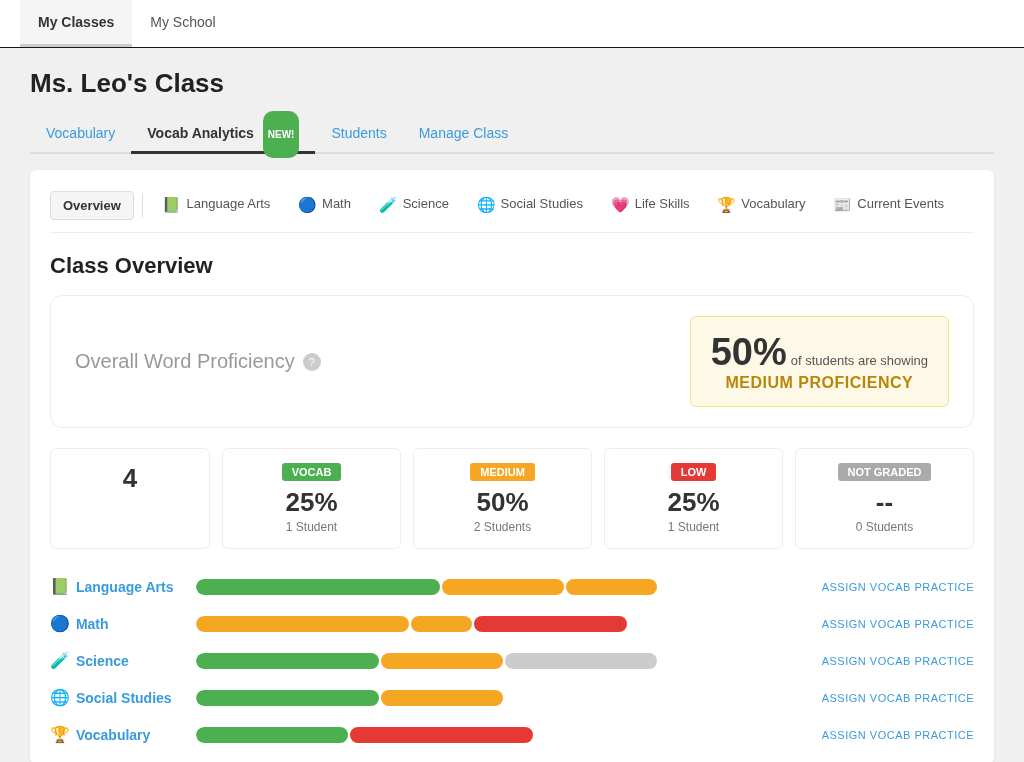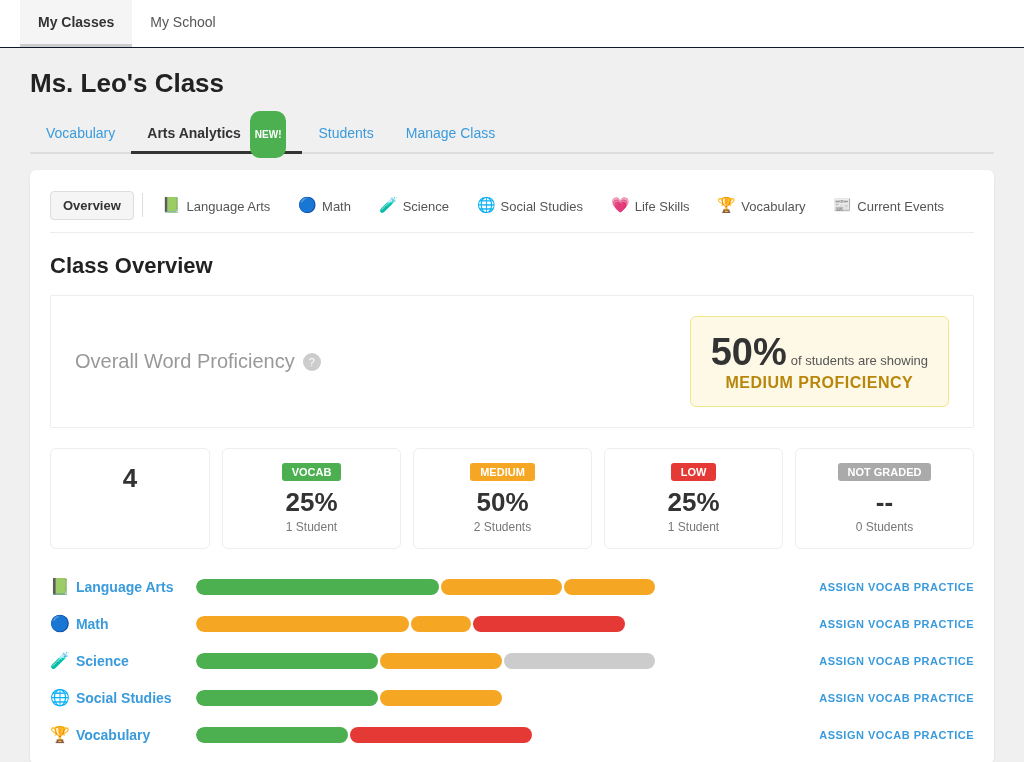--- a/index.html
+++ b/index.html
@@ -19,30 +19,30 @@
     .sub-tabs { display: flex; align-items: center; border-bottom: 2px solid #ddd; margin-bottom: 0; }
     .sub-tab { padding: 10px 16px; font-size: 14px; cursor: pointer; color: #3a9bdc; font-weight: 500; border-bottom: 3px solid transparent; margin-bottom: -2px; }
     .sub-tab.active { color: #333; font-weight: 700; border-bottom: 3px solid #333; }
     .sub-tab .new-badge { background: #4caf50; color: #fff; font-size: 10px; font-weight: 700; padding: 18px 5px; border-radius: 10px; margin-left: 5px; vertical-align: middle; }
 
     
     .main-content { background: #fff; border-radius: 6px; padding: 20px; margin-top: 16px; box-shadow: 0 1px 3px rgba(0,0,0,0.08); }
 
     
     .subject-tabs { display: flex; align-items: center; border-bottom: 1px solid #eee; padding-bottom: 12px; margin-bottom: 20px; flex-wrap: wrap; gap: 4px; }
-    .subject-tab { padding: 6px 12px; font-size: 13px; color: #555; cursor: pointer; display: flex; align-items: flex-end; gap: 5px; }
+    .subject-tab { padding: 6px 12px; font-size: 13px; color: #555; cursor: pointer; display: flex; align-items: flex-start; gap: 5px; }
     .subject-tab.active { background: #f5f5f5; border: 1px solid #ddd; border-radius: 4px; font-weight: 600; color: #333; }
     .subject-tab .icon { font-size: 15px; }
     .divider-v { width: 1px; height: 24px; background: #ddd; margin: 0 4px; }
 
     
     .section-title { font-size: 22px; font-weight: 700; color: #222; margin-bottom: 16px; }
 
     
-    .proficiency-box { border: 1px solid #eee; border-radius: 1px; padding: 20px 24px; display: flex; align-items: center; justify-content: space-between; margin-bottom: 20px; background: #fff; }
+    .proficiency-box { border: 1px solid #eee; border-radius: 12px; padding: 20px 24px; display: flex; align-items: center; justify-content: space-between; margin-bottom: 20px; background: #fff; }
     .proficiency-label { font-size: 20px; color: #999; font-weight: 400; display: flex; align-items: center; gap: 8px; }
     .proficiency-label .help { width: 18px; height: 18px; border-radius: 50%; background: #ccc; color: #fff; font-size: 11px; display: inline-flex; align-items: center; justify-content: center; cursor: pointer; }
     .proficiency-result { background: #fef9e7; border: 1px solid #f0e68c; border-radius: 6px; padding: 14px 20px; text-align: center; }
     .proficiency-percent { font-size: 38px; font-weight: 800; color: #333; }
     .proficiency-text { font-size: 13px; color: #555; }
     .proficiency-level { font-size: 16px; font-weight: 800; color: #b8860b; letter-spacing: 0.5px; }
 
     
     .stats-row { display: flex; gap: 12px; margin-bottom: 28px; }
     .stat-box { border: 1px solid #eee; border-radius: 6px; padding: 14px 16px; text-align: center; flex: 1; }
@@ -56,38 +56,38 @@
     .stat-badge.not-graded { background: #aaa; }
     .stat-sub { font-size: 12px; color: #777; margin-top: 2px; }
 
     
     .subject-bars { display: flex; flex-direction: column; gap: 18px; }
     .subject-row { display: flex; align-items: center; gap: 16px; }
     .subject-name { width: 130px; font-size: 14px; font-weight: 600; color: #3a9bdc; display: flex; align-items: center; gap: 6px; flex-shrink: 0; cursor: pointer; }
     .subject-name .s-icon { font-size: 16px; }
     .bar-container { flex: 1; display: flex; height: 16px; border-radius: 8px; overflow: hidden; gap: 2px; }
     .bar-segment { height: 100%; border-radius: 8px; }
-    .assign-btn { font-size: 11px; font-weight: 700; color: #3a9bdc; letter-spacing: 0.5px; cursor: pointer; white-space: nowrap; text-transform: uppercase; flex-shrink: 0; }
+    .assign-btn { font-size: 11px; font-weight: 400; color: #3a9bdc; letter-spacing: 0.5px; cursor: pointer; white-space: nowrap; text-transform: uppercase; flex-shrink: 0; }
   </style>
 </head>
 <body>
 
 <div class="top-nav">
   <div class="top-nav-item active">My Classes</div>
   <div class="top-nav-item">My School</div>
 </div>
 
 <div class="page">
 
   <h1 class="page-title">Ms. Leo's Class</h1>
 
   <div class="sub-tabs">
     <div class="sub-tab">Vocabulary</div>
     <div class="sub-tab active">
-      <span>Arts Analytics</span>
+      <span>Vocab Analytics</span>
       <span class="new-badge">NEW!</span>
     </div>
     <div class="sub-tab">Students</div>
     <div class="sub-tab">Manage Class</div>
   </div>
 
   <div class="main-content">
 
     <div class="subject-tabs">
       <div class="subject-tab active">

